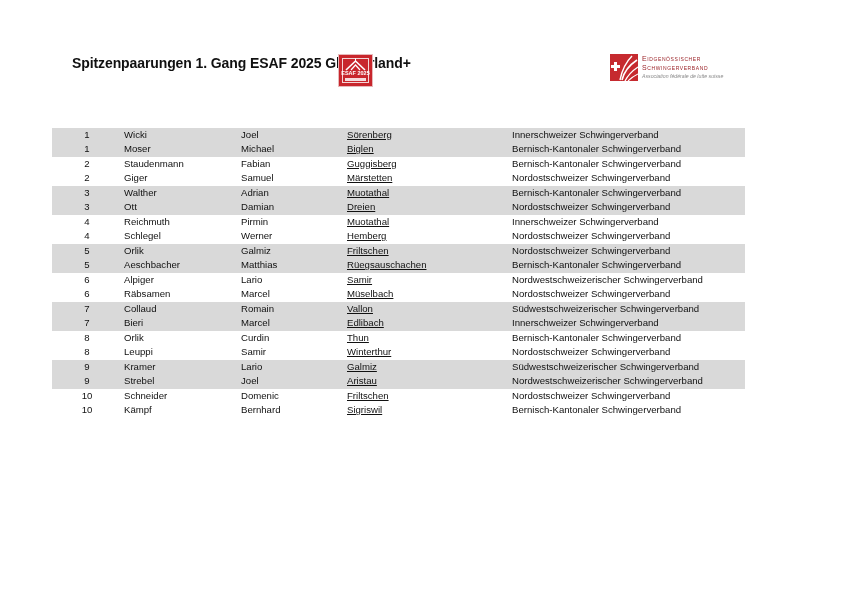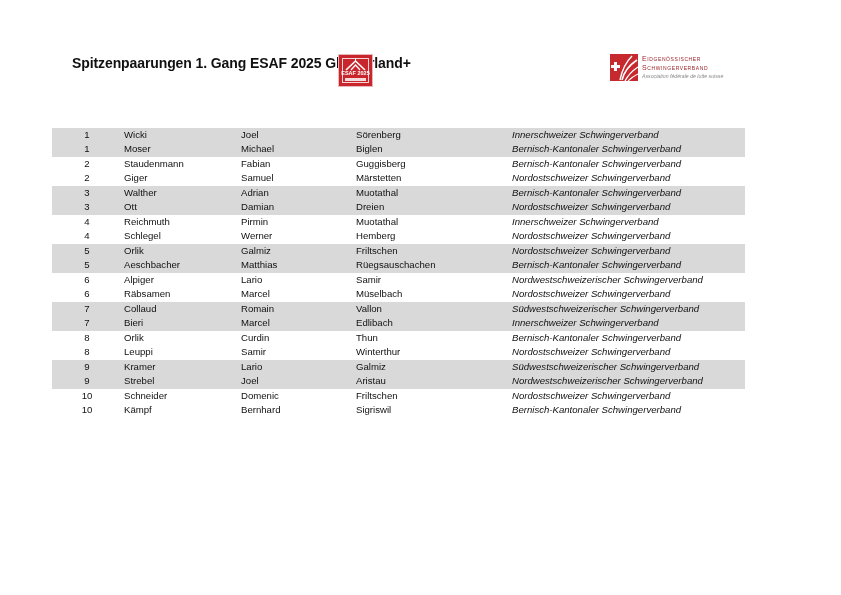--- a/index.html
+++ b/index.html
@@ -104,22 +104,22 @@
     height: 14.5px;
     font-size: 9.6px;
     line-height: 14.5px;
     white-space: nowrap;
   }
   .row.shaded { background: #d9d9d9; }
   .cell { position: absolute; top: 0; }
   .c-rank { left: 22px; width: 26px; text-align: center; }
   .c-last { left: 72px; }
   .c-first { left: 189px; }
-  .c-place { left: 304px; }
-  .c-assoc { left: 460px; font-style: italic; }
+  .c-place { left: 295px; text-decoration: underline; }
+  .c-assoc { left: 460px; }
 </style>
 </head>
 <body>
 
 <div class="title">Spitzenpaarungen 1. Gang ESAF 2025 Glarnerland+</div>
 
 <div class="esaf-logo">
   <div class="inner"></div>
   <svg width="33" height="31" viewBox="0 0 33 31">
     <path d="M7 15 L16.5 6 L26 15" fill="none" stroke="#ffffff" stroke-width="1.6"></path>

